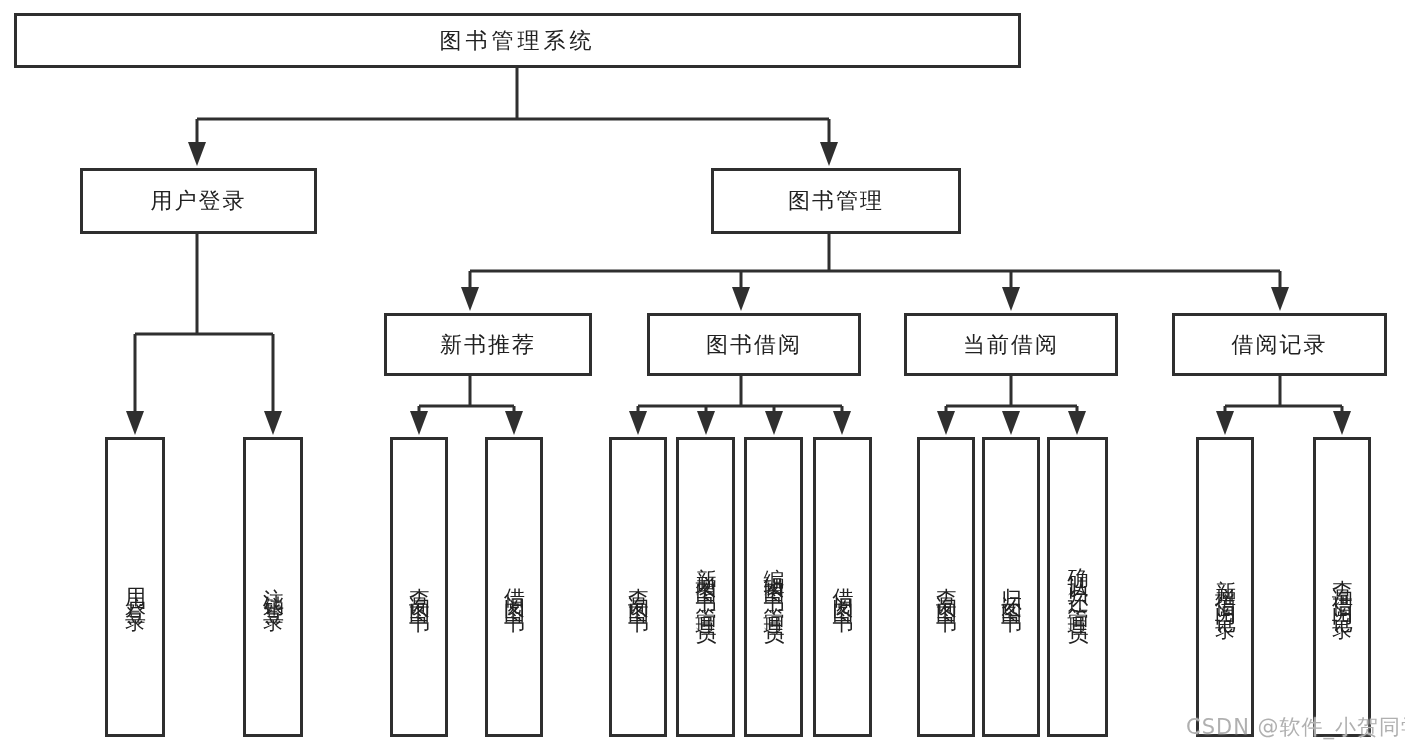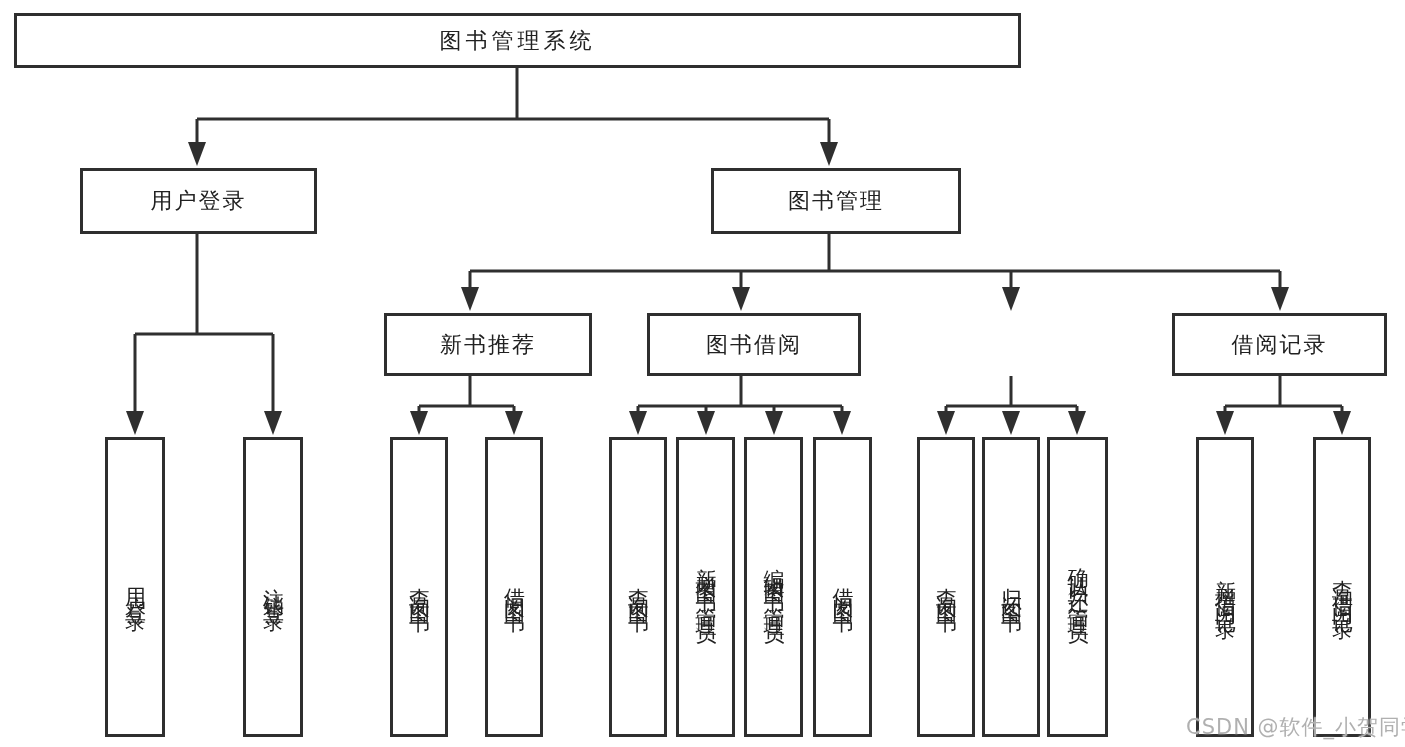--- a/index.html
+++ b/index.html
@@ -80,20 +80,21 @@
     <polygon points="1342,435 1333,411 1351,411"></polygon>
   </svg>
 
   <div class="node hbox root" style="left:14px;top:13px;width:1007px;height:55px;">图书管理系统</div>
 
   <div class="node hbox" style="left:80px;top:168px;width:237px;height:66px;">用户登录</div>
   <div class="node hbox" style="left:711px;top:168px;width:250px;height:66px;">图书管理</div>
 
   <div class="node hbox" style="left:384px;top:313px;width:208px;height:63px;">新书推荐</div>
   <div class="node hbox" style="left:634px;top:313px;width:214px;height:63px;margin-left:13px;">图书借阅</div>
+  <div class="node hbox" style="left:904px;top:313px;width:214px;height:63px;">当前借阅</div>
   <div class="node hbox" style="left:1172px;top:313px;width:215px;height:63px;">借阅记录</div>
 
   <div class="node vbox" style="left:105px;top:437px;width:60px;height:300px;">用户登录</div>
   <div class="node vbox" style="left:243px;top:437px;width:60px;height:300px;">注销登录</div>
 
   <div class="node vbox" style="left:390px;top:437px;width:58px;height:300px;">查询图书</div>
   <div class="node vbox" style="left:485px;top:437px;width:58px;height:300px;">借阅图书</div>
 
   <div class="node vbox" style="left:609px;top:437px;width:58px;height:300px;">查询图书</div>
   <div class="node vbox" style="left:676px;top:437px;width:59px;height:300px;">新增图书（管理员）</div>

